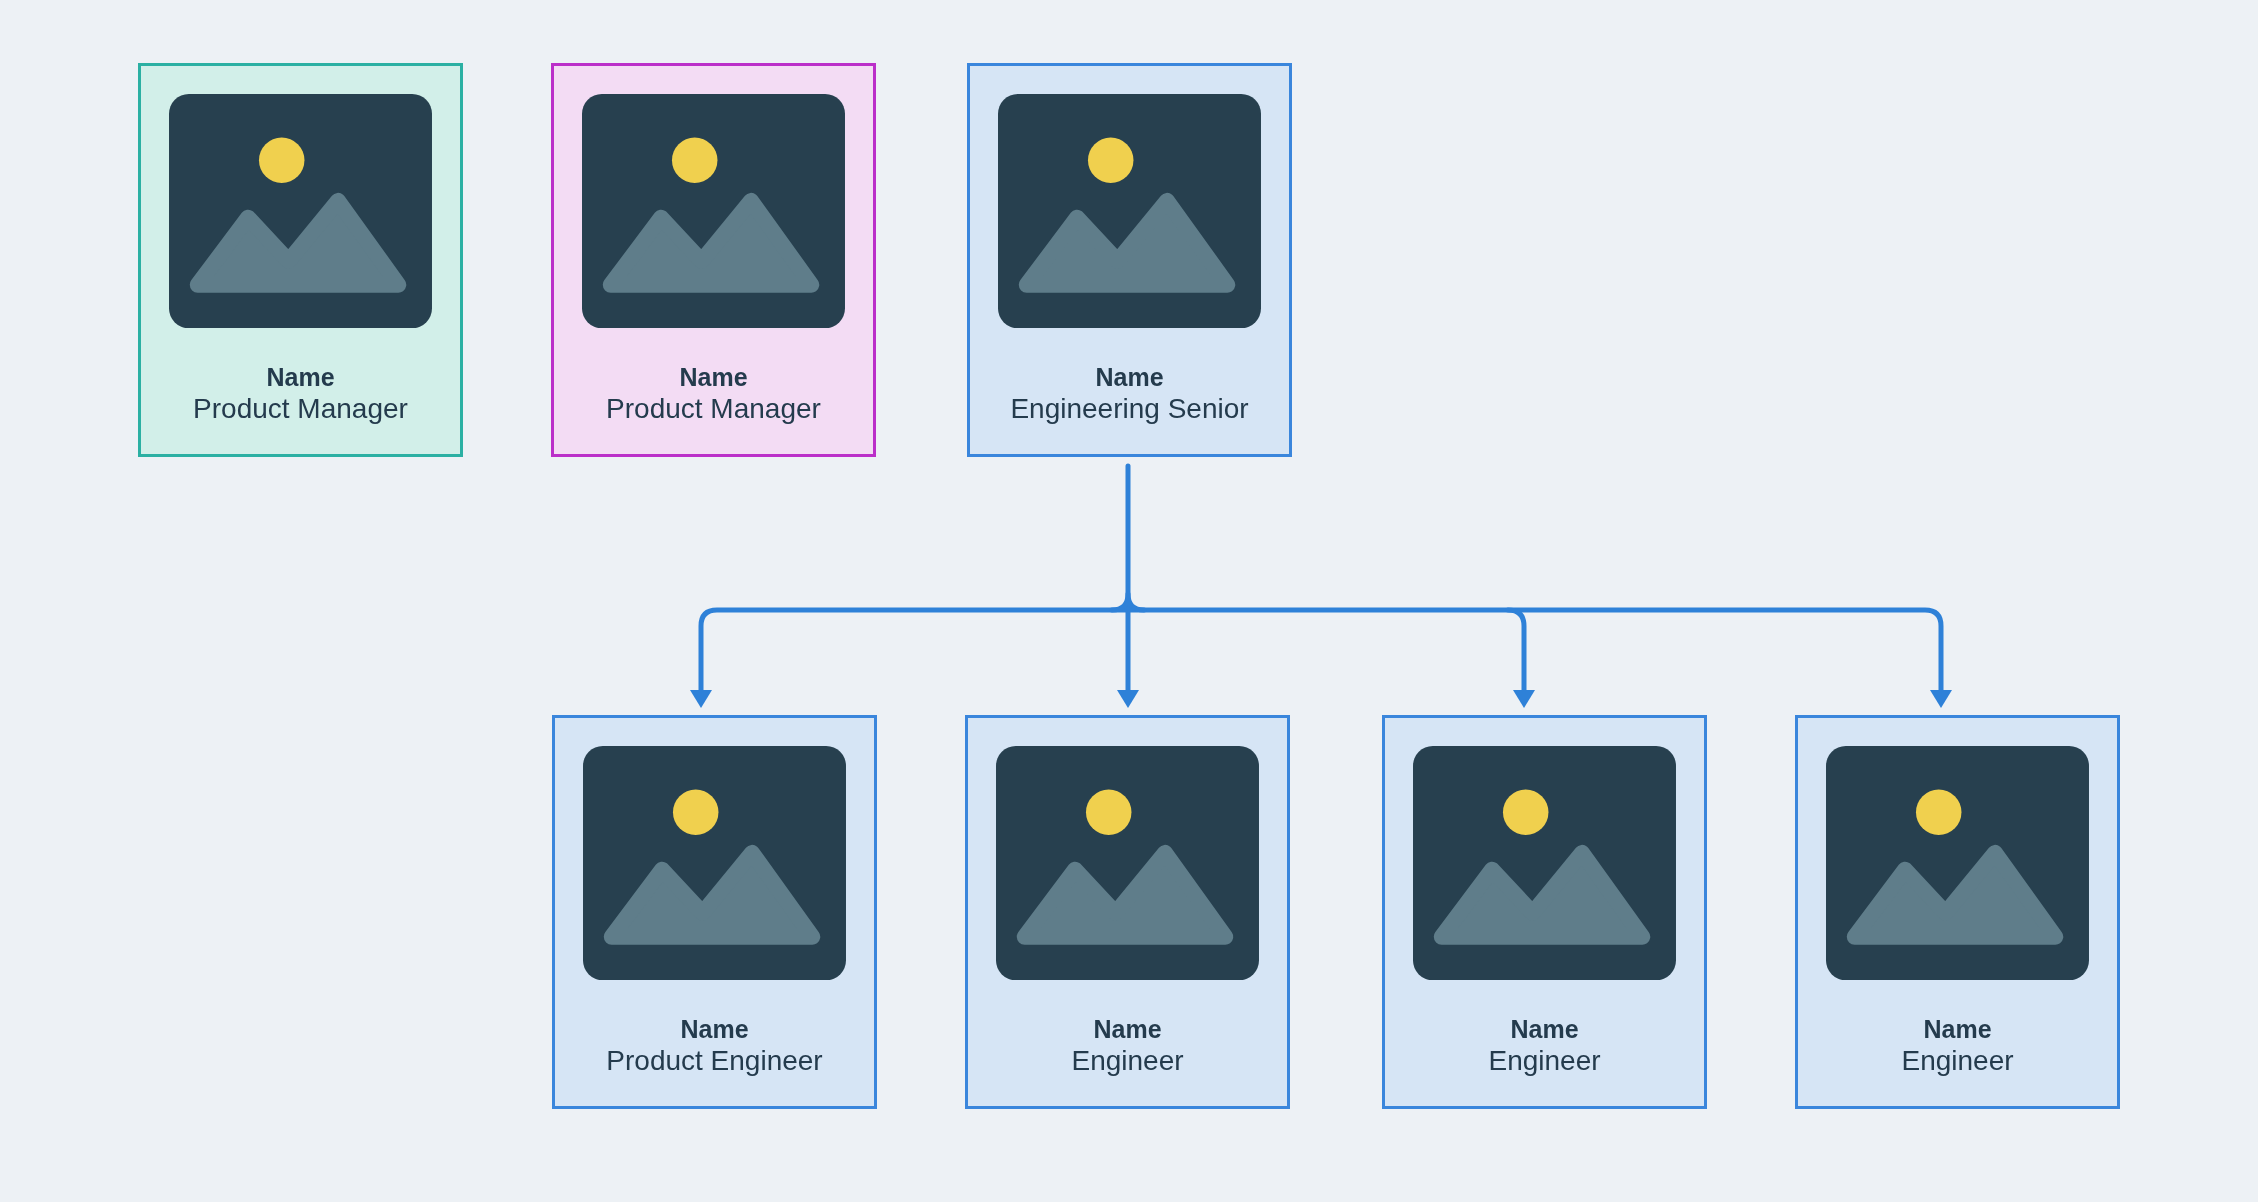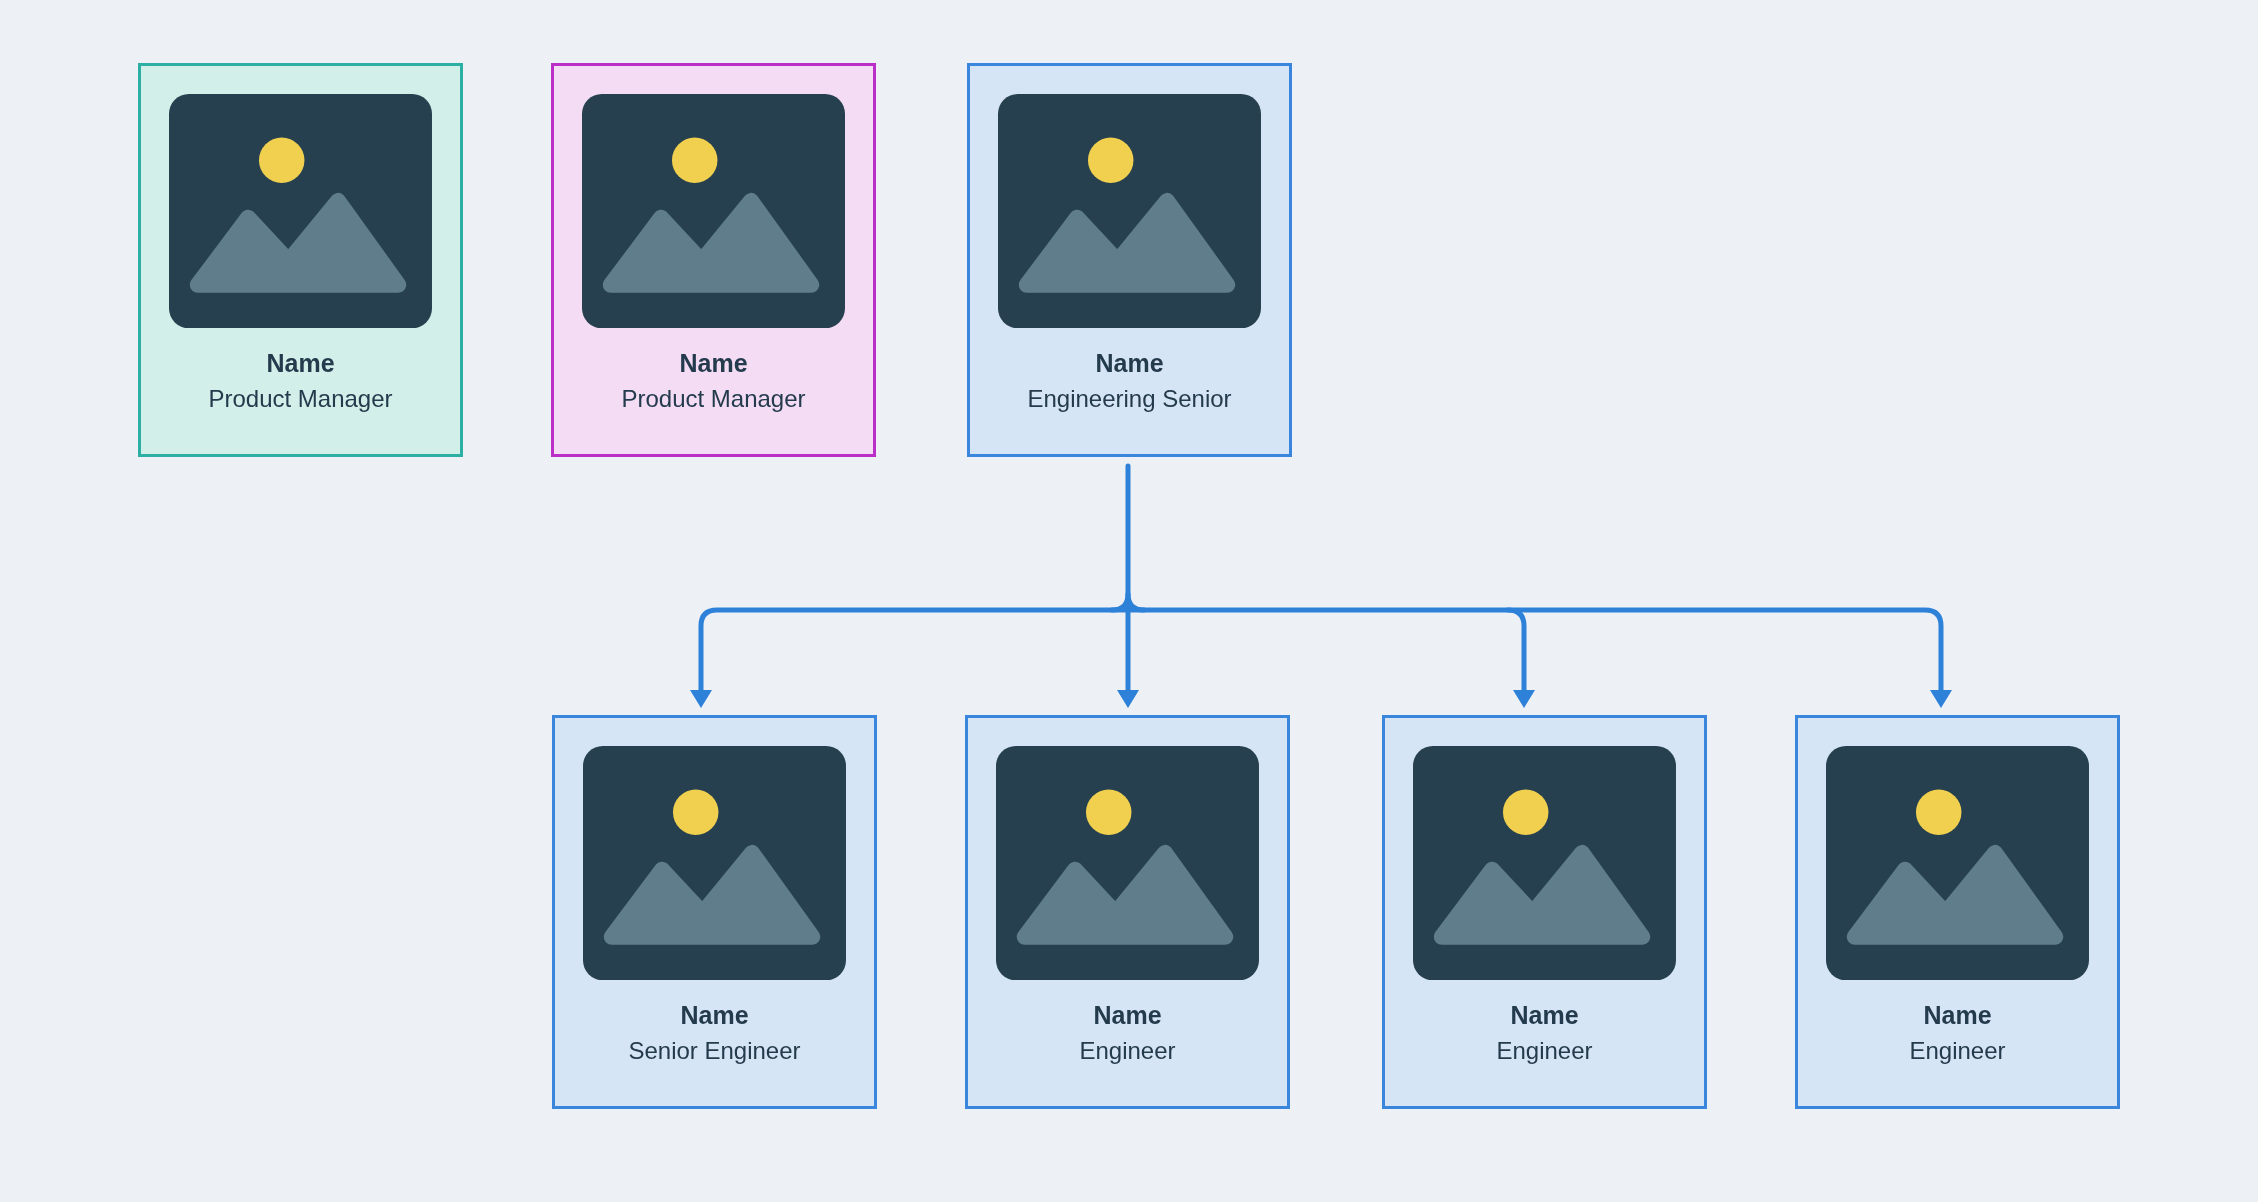--- a/index.html
+++ b/index.html
@@ -37,27 +37,26 @@
     text-align:center;
   }
   .thumb{width:100%;height:auto;display:block;flex:0 0 auto;}
   .thumb .ph{fill:var(--thumb-bg);}
   .thumb .sun{fill:var(--sun);}
   .thumb .mtn{
     fill:var(--mountain);stroke:var(--mountain);
     stroke-width:16;stroke-linejoin:round;
   }
   .name{
-    margin-top:20px;
+    margin-top:34px;
     font-size:25px;font-weight:700;
     color:var(--text);line-height:1.2;
   }
   .role{
-    margin-top:7px;
-    font-size:24px;font-weight:400;
+    font-size:28px;font-weight:400;
     color:var(--text);line-height:1.2;
   }
 </style>
 </head>
 <body>
 
 <div class="canvas">
 
   <svg class="connectors" viewBox="0 0 2258 1202">
     <path class="conn" d="M1128 466 V691"></path>
@@ -102,21 +101,21 @@
     <div class="role">Engineering Senior</div>
   </div>
 
   <div class="card" style="left: 552px; top: 715px; border-color: rgb(58, 134, 220); background-color: rgb(214, 229, 245);">
     <svg class="thumb" viewBox="0 0 266 237">
       <rect class="ph" x="0" y="0" width="266" height="237" rx="20"></rect>
       <circle class="sun" cx="114" cy="67" r="23"></circle>
       <path class="mtn" d="M29 193 L80 125 L121 169 L171 108 L232 193 Z"></path>
     </svg>
     <div class="name">Name</div>
-    <div class="role">Senior Engineer</div>
+    <div class="role">Product Engineer</div>
   </div>
 
   <div class="card" style="left: 965px; top: 715px; border-color: rgb(58, 134, 220); background-color: rgb(214, 229, 245);">
     <svg class="thumb" viewBox="0 0 266 237">
       <rect class="ph" x="0" y="0" width="266" height="237" rx="20"></rect>
       <circle class="sun" cx="114" cy="67" r="23"></circle>
       <path class="mtn" d="M29 193 L80 125 L121 169 L171 108 L232 193 Z"></path>
     </svg>
     <div class="name">Name</div>
     <div class="role">Engineer</div>

